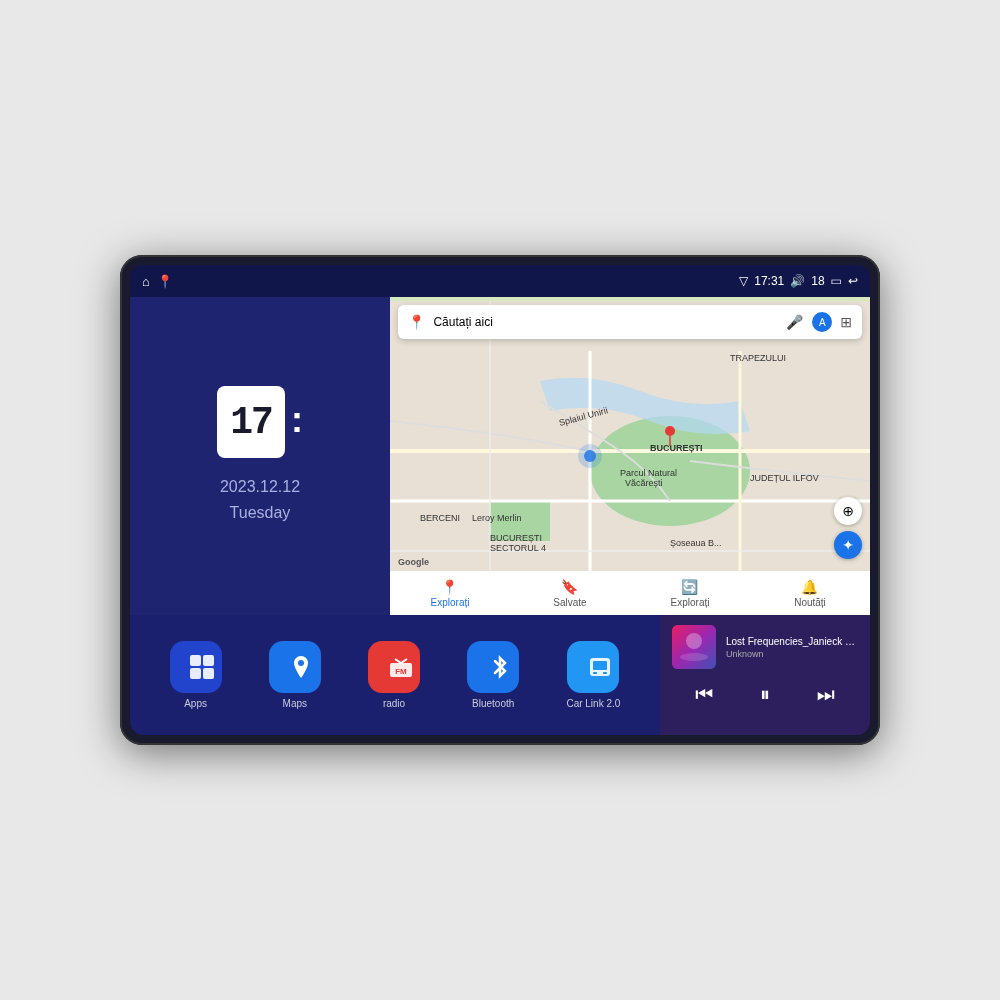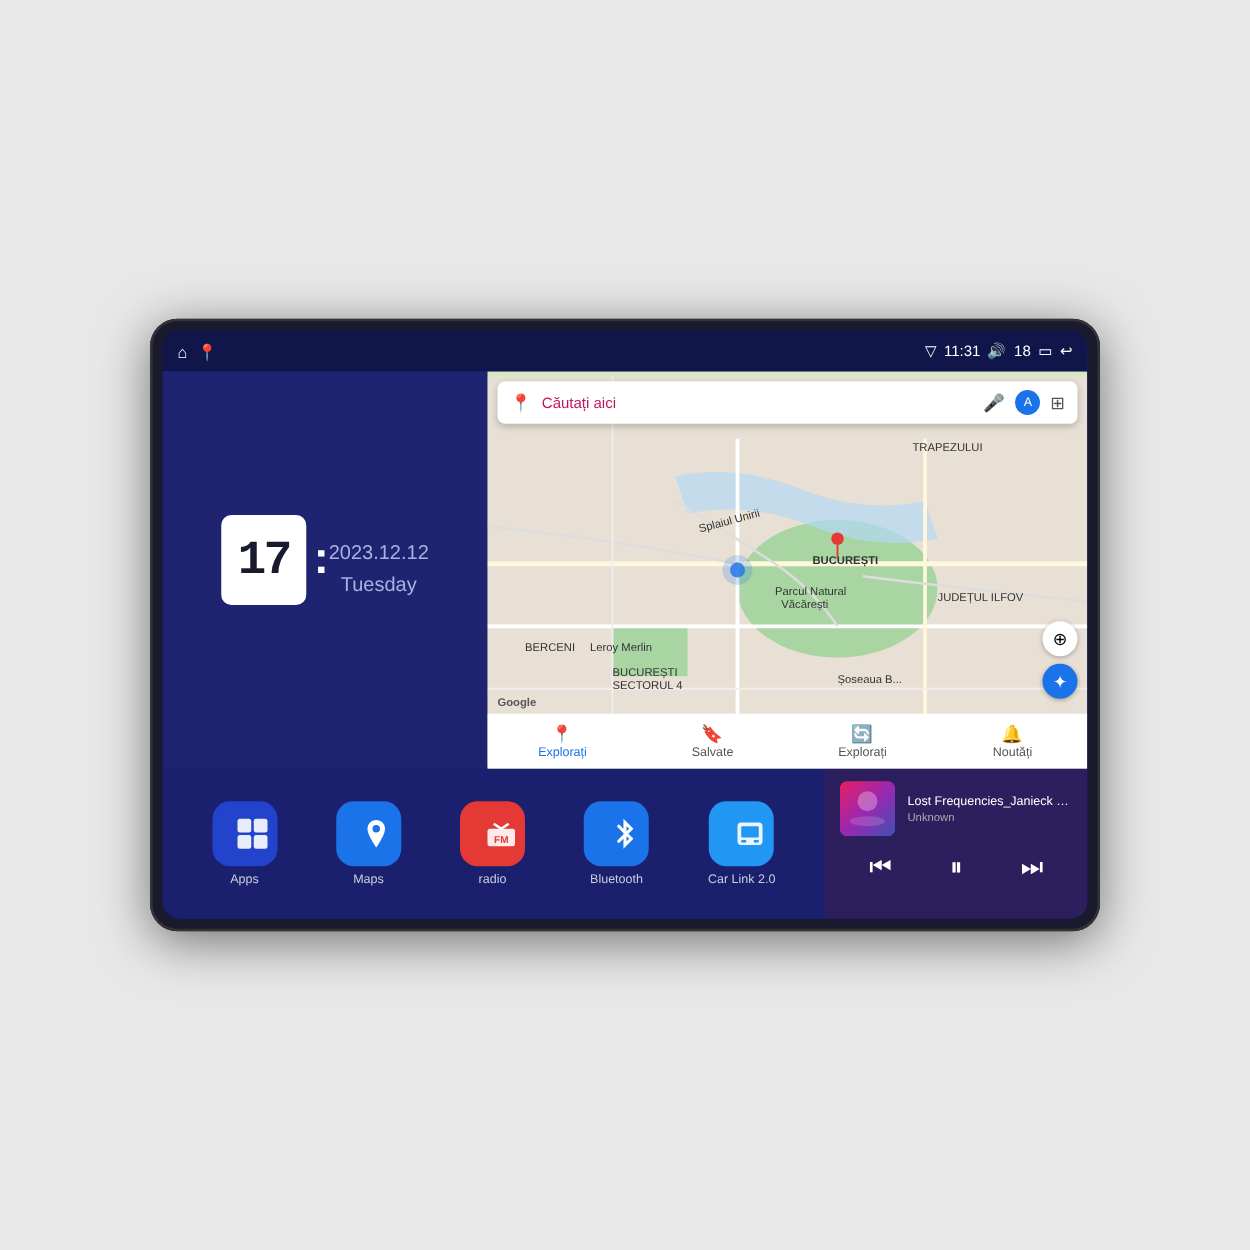--- a/index.html
+++ b/index.html
@@ -73,21 +73,21 @@
       display: flex;
       flex: 1;
       overflow: hidden;
     }
 
     
     .clock-panel {
       width: 260px;
       background: #1e2470;
       display: flex;
-      flex-direction: row;
+      flex-direction: column;
       align-items: center;
       justify-content: center;
       flex-shrink: 0;
     }
 
     .clock-display {
       display: flex;
       align-items: center;
       gap: 6px;
       margin-bottom: 16px;
@@ -145,21 +145,21 @@
       z-index: 10;
       box-shadow: 0 2px 6px rgba(0,0,0,0.2);
     }
 
     .map-pin-icon {
       color: #e53935;
       font-size: 14px;
     }
 
     .map-search-text {
-      color: #be185d;
+      color: #000000;
       font-size: 12px;
       flex: 1;
     }
 
     .map-search-right {
       display: flex;
       gap: 8px;
       align-items: center;
     }
 
@@ -376,21 +376,21 @@
 <div class="device-outer">
   <div class="device-screen">
 
     <div class="status-bar">
       <div class="status-left">
         <span class="status-icon">⌂</span>
         <span class="status-icon">📍</span>
       </div>
       <div class="status-right">
         <span>▽</span>
-        <span>11:31</span>
+        <span>17:31</span>
         <span>🔊</span>
         <span>18</span>
         <span>▭</span>
         <span>↩</span>
       </div>
     </div>
 
     <div class="main-area">
 
       <div class="top-section">

